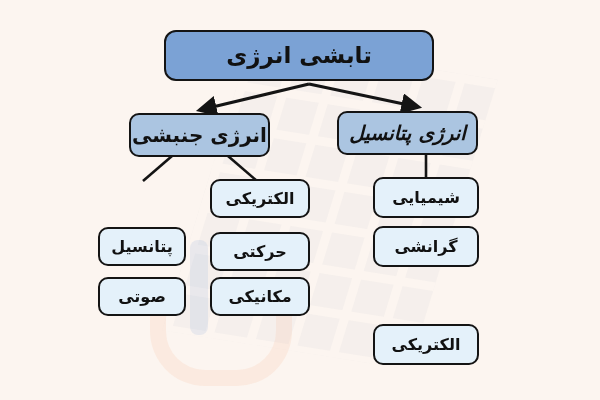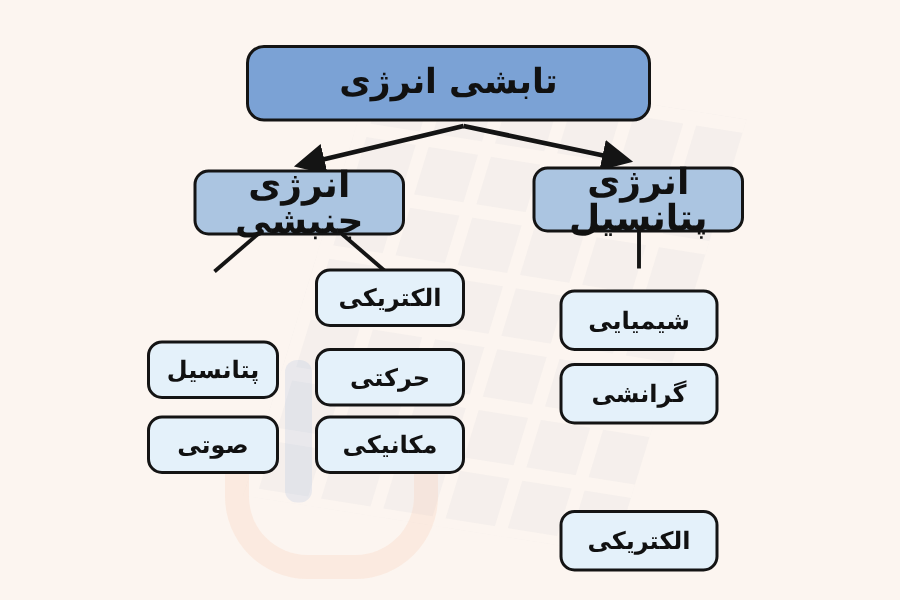--- a/index.html
+++ b/index.html
@@ -62,34 +62,34 @@
     left:164px;top:30px;width:270px;height:51px;
     background:var(--root-fill);
     border:2.5px solid var(--stroke);
     border-radius:12px;
     font-size:23px;
   }
   .node-branch{
     background:var(--branch-fill);
     border:2.2px solid var(--stroke);
     border-radius:10px;
-    font-size:24px;
+    font-size:20px;
     width:141px;height:44px;
   }
   .node-branch.kinetic{left:129px;top:113px;}
-  .node-branch.potential{left:355px;top:111px;}
+  .node-branch.potential{left:337px;top:111px;font-style:italic;}
   .node-leaf{
     background:var(--leaf-fill);
     border:2.2px solid var(--stroke);
     border-radius:10px;
     font-size:16px;
   }
   .colA{left:98px;width:88px;height:39px;}
   .colB{left:210px;width:100px;height:39px;}
-  .colC{left:373px;width:106px;height:41px;margin-top:16px;}
+  .colC{left:373px;width:106px;height:41px;}
 </style>
 </head>
 <body>
 
 <div class="stage">
 
   <div class="wm-grid"></div>
   <div class="wm-blob-1"></div>
   <div class="wm-blob-2"></div>
 

